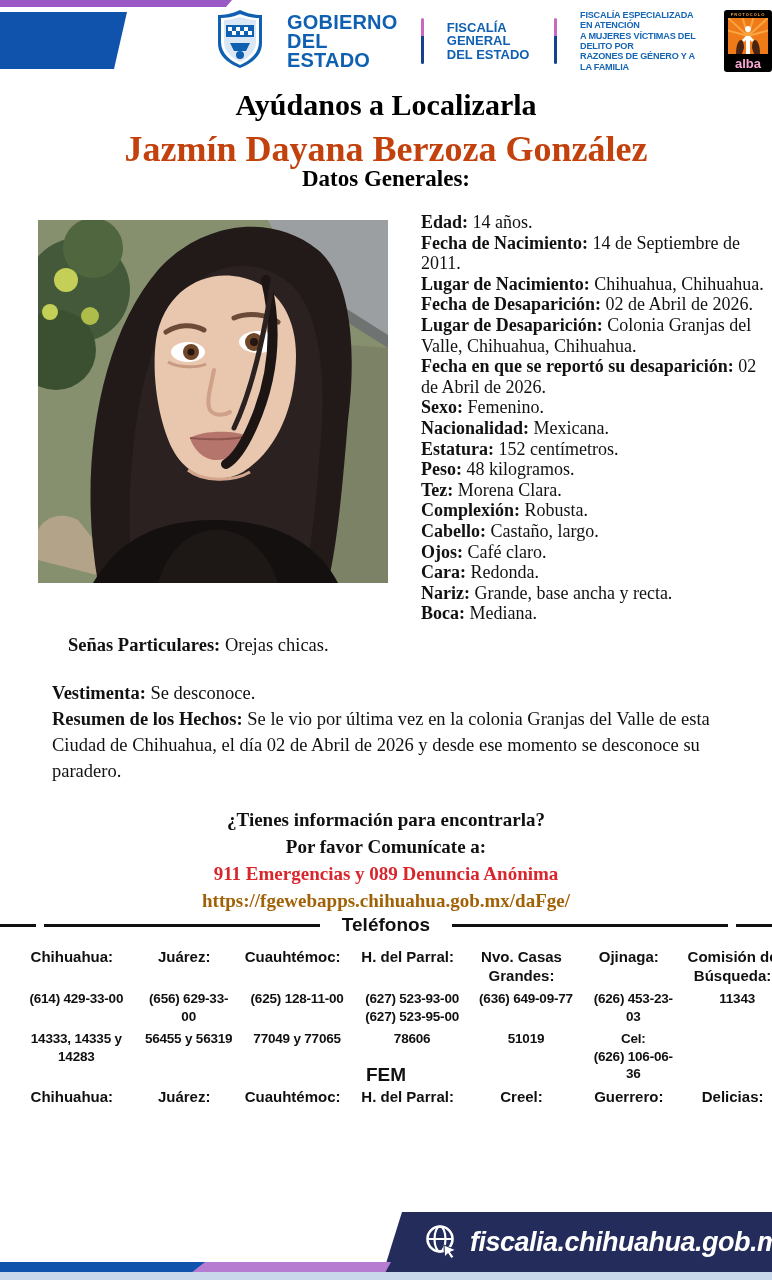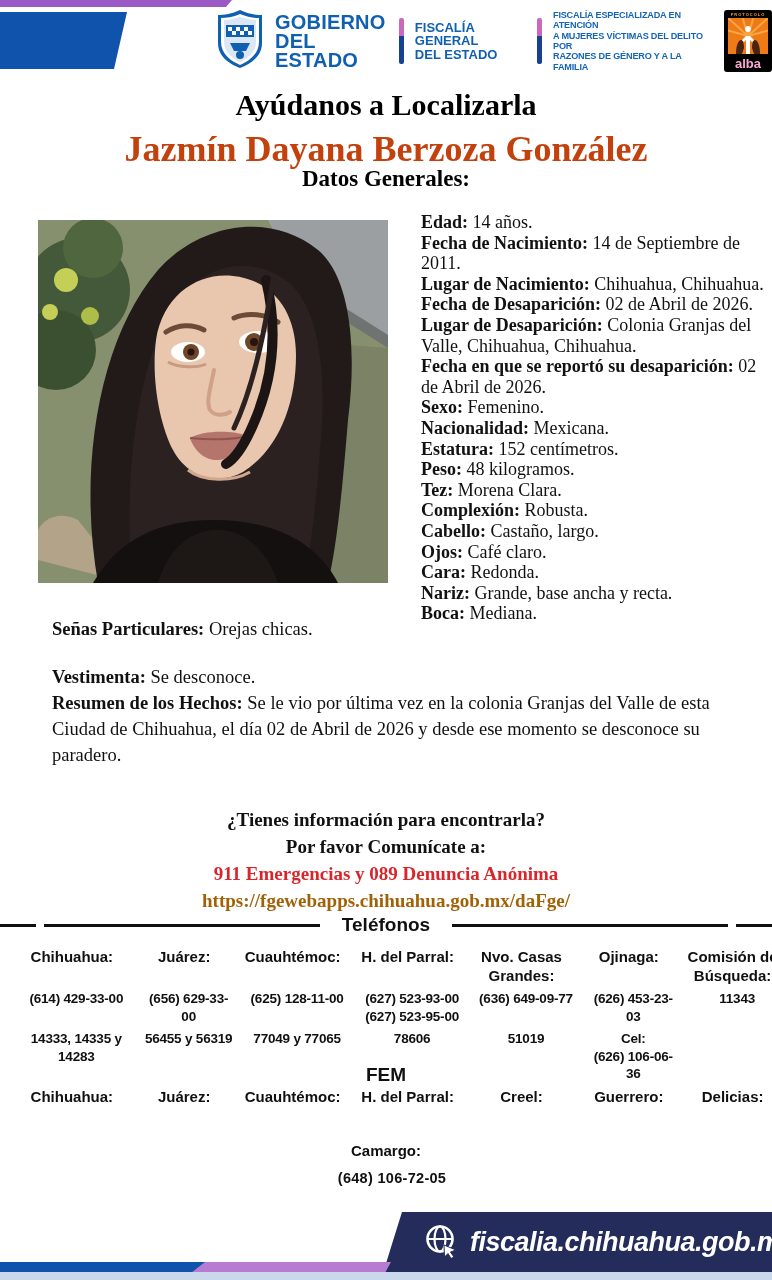--- a/index.html
+++ b/index.html
@@ -8,21 +8,21 @@
 
   
   .top-purple{position:absolute;left:0;top:0;width:232px;height:7px;background:#9b59c6;
               clip-path:polygon(0 0,100% 0,calc(100% - 6px) 100%,0 100%);}
   .blue-band{position:absolute;left:0;top:12px;width:127px;height:57px;background:#0f53ad;
              clip-path:polygon(0 0,100% 0,calc(100% - 13px) 100%,0 100%);}
   .purple-band{position:absolute;right:0;top:12px;width:46px;height:57px;background:#ab74d3;
                clip-path:polygon(0 0,100% 0,100% 100%,11px 100%);}
 
   
-  .logos{position:absolute;left:216px;top:8px;height:66px;display:flex;align-items:center;gap:11px;}
+  .logos{position:absolute;left:216px;top:8px;height:66px;display:flex;align-items:center;gap:23px;}
   .gob-title{font-family:"Liberation Sans",sans-serif;font-weight:bold;color:#1060b2;
              font-size:20px;line-height:0.95;letter-spacing:0.2px;}
   .vdivider{width:5px;height:46px;background:linear-gradient(to bottom,#c968bc 0 40%,#15418f 40% 100%);
             border-radius:2px;}
   .fge-title{font-family:"Liberation Sans",sans-serif;font-weight:bold;color:#1060b2;
              font-size:13px;line-height:1.05;}
   .fem-title3{font-family:"Liberation Sans",sans-serif;font-weight:bold;color:#1565b5;
               font-size:9.5px;line-height:1.1;letter-spacing:-0.2px;transform:scaleX(0.96);transform-origin:left;}
   .alba{width:48px;height:62px;background:#000;border-radius:3px;position:relative;flex:0 0 auto;}
   .alba-inner{position:absolute;left:4px;top:8px;width:40px;height:36px;background:#ef7b18;overflow:hidden;}
@@ -43,21 +43,21 @@
   .photo{position:absolute;left:38px;top:220px;width:350px;height:363px;overflow:hidden;}
   .photo svg{display:block;}
 
   
   .fields{position:absolute;left:413px;top:204px;width:350px;list-style:none;margin:8px;padding:0;
           font-size:18px;line-height:20.6px;}
   .fields b{font-weight:bold;}
 
   
   .paras{position:absolute;left:52px;top:616px;width:692px;font-size:18.5px;line-height:26px;}
-  .p-senas{margin:0;}
+  .p-senas{margin:16px;}
   .p-vest{margin:22px 0 0 0;}
   .p-resumen{margin:0;}
 
   
   .contact{position:absolute;left:0;top:806px;width:100%;text-align:center;
            font-size:19px;font-weight:bold;line-height:27px;}
   .c-black{color:#101010;}
   .c-red{color:#d9262c;}
   .c-link{color:#a16207;text-decoration:none;}
 
@@ -277,24 +277,20 @@
   <div class="fem-banner">FEM</div>
   <div class="grid7 g-fhead sans">
     <div class="cell th">Chihuahua:</div>
     <div class="cell th">Juárez:</div>
     <div class="cell th">Cuauhtémoc:</div>
     <div class="cell th">H. del Parral:</div>
     <div class="cell th">Creel:</div>
     <div class="cell th">Guerrero:</div>
     <div class="cell th">Delicias:</div>
   </div>
-  <div class="camargo sans">
-    <span class="th">Camargo:</span>
-    <span class="td">(648) 106-72-05</span>
-  </div>
 
   <div class="footer-bar">
     <span>
       <svg width="36" height="36" viewBox="0 0 36 36">
         <circle cx="17" cy="16" r="12.5" fill="none" stroke="#fff" stroke-width="2.6"></circle>
         <ellipse cx="17" cy="16" rx="5.5" ry="12.5" fill="none" stroke="#fff" stroke-width="2.2"></ellipse>
         <line x1="4.5" y1="16" x2="29.5" y2="16" stroke="#fff" stroke-width="2.2"></line>
         <path d="M21 22 L33 27 L27.5 29 L31 34 L28 35.5 L25 30.5 L21.5 34 Z" fill="#fff" stroke="#232c5b" stroke-width="1"></path>
       </svg>
     </span>

